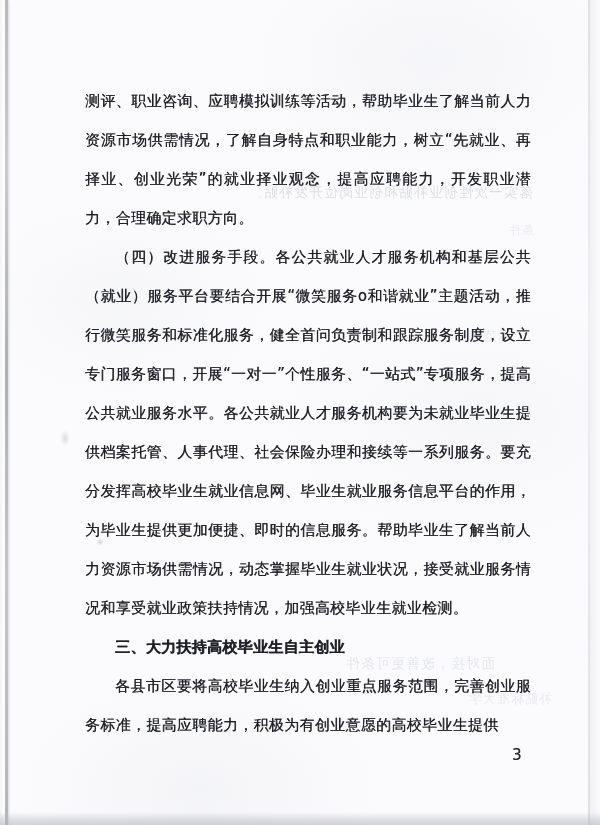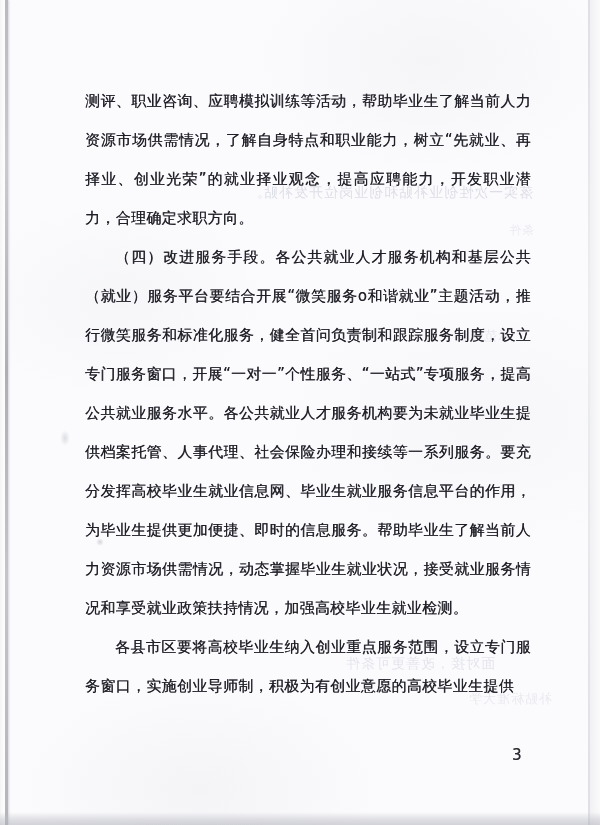--- a/index.html
+++ b/index.html
@@ -98,18 +98,19 @@
   <div class="bleed bleed-4">补贴标准大学</div>
   <div class="bleed bleed-5">条件</div>
 
   <div class="smudge smudge-1"></div>
   <div class="smudge smudge-2"></div>
   <div class="smudge smudge-3"></div>
 
   <div class="text-block">
     <p class="para no-indent">测评、职业咨询、应聘模拟训练等活动，帮助毕业生了解当前人力资源市场供需情况，了解自身特点和职业能力，树立“先就业、再择业、创业光荣”的就业择业观念，提高应聘能力，开发职业潜力，合理确定求职方向。</p>
     <p class="para">（四）改进服务手段。各公共就业人才服务机构和基层公共（就业）服务平台要结合开展“微笑服务o和谐就业”主题活动，推行微笑服务和标准化服务，健全首问负责制和跟踪服务制度，设立专门服务窗口，开展“一对一”个性服务、“一站式”专项服务，提高公共就业服务水平。各公共就业人才服务机构要为未就业毕业生提供档案托管、人事代理、社会保险办理和接续等一系列服务。要充分发挥高校毕业生就业信息网、毕业生就业服务信息平台的作用，为毕业生提供更加便捷、即时的信息服务。帮助毕业生了解当前人力资源市场供需情况，动态掌握毕业生就业状况，接受就业服务情况和享受就业政策扶持情况，加强高校毕业生就业检测。</p>
-    <p class="para">各县市区要将高校毕业生纳入创业重点服务范围，设立专门服务窗口，实施创业导师制，积极为有创业意愿的高校毕业生提供</p>
+    <p class="heading">三、大力扶持高校毕业生自主创业</p>
+    <p class="para">各县市区要将高校毕业生纳入创业重点服务范围，完善创业服务标准，提高应聘能力，积极为有创业意愿的高校毕业生提供</p>
   </div>
 
   <div class="page-number">3</div>
 
 </div>
 
 </body></html>

